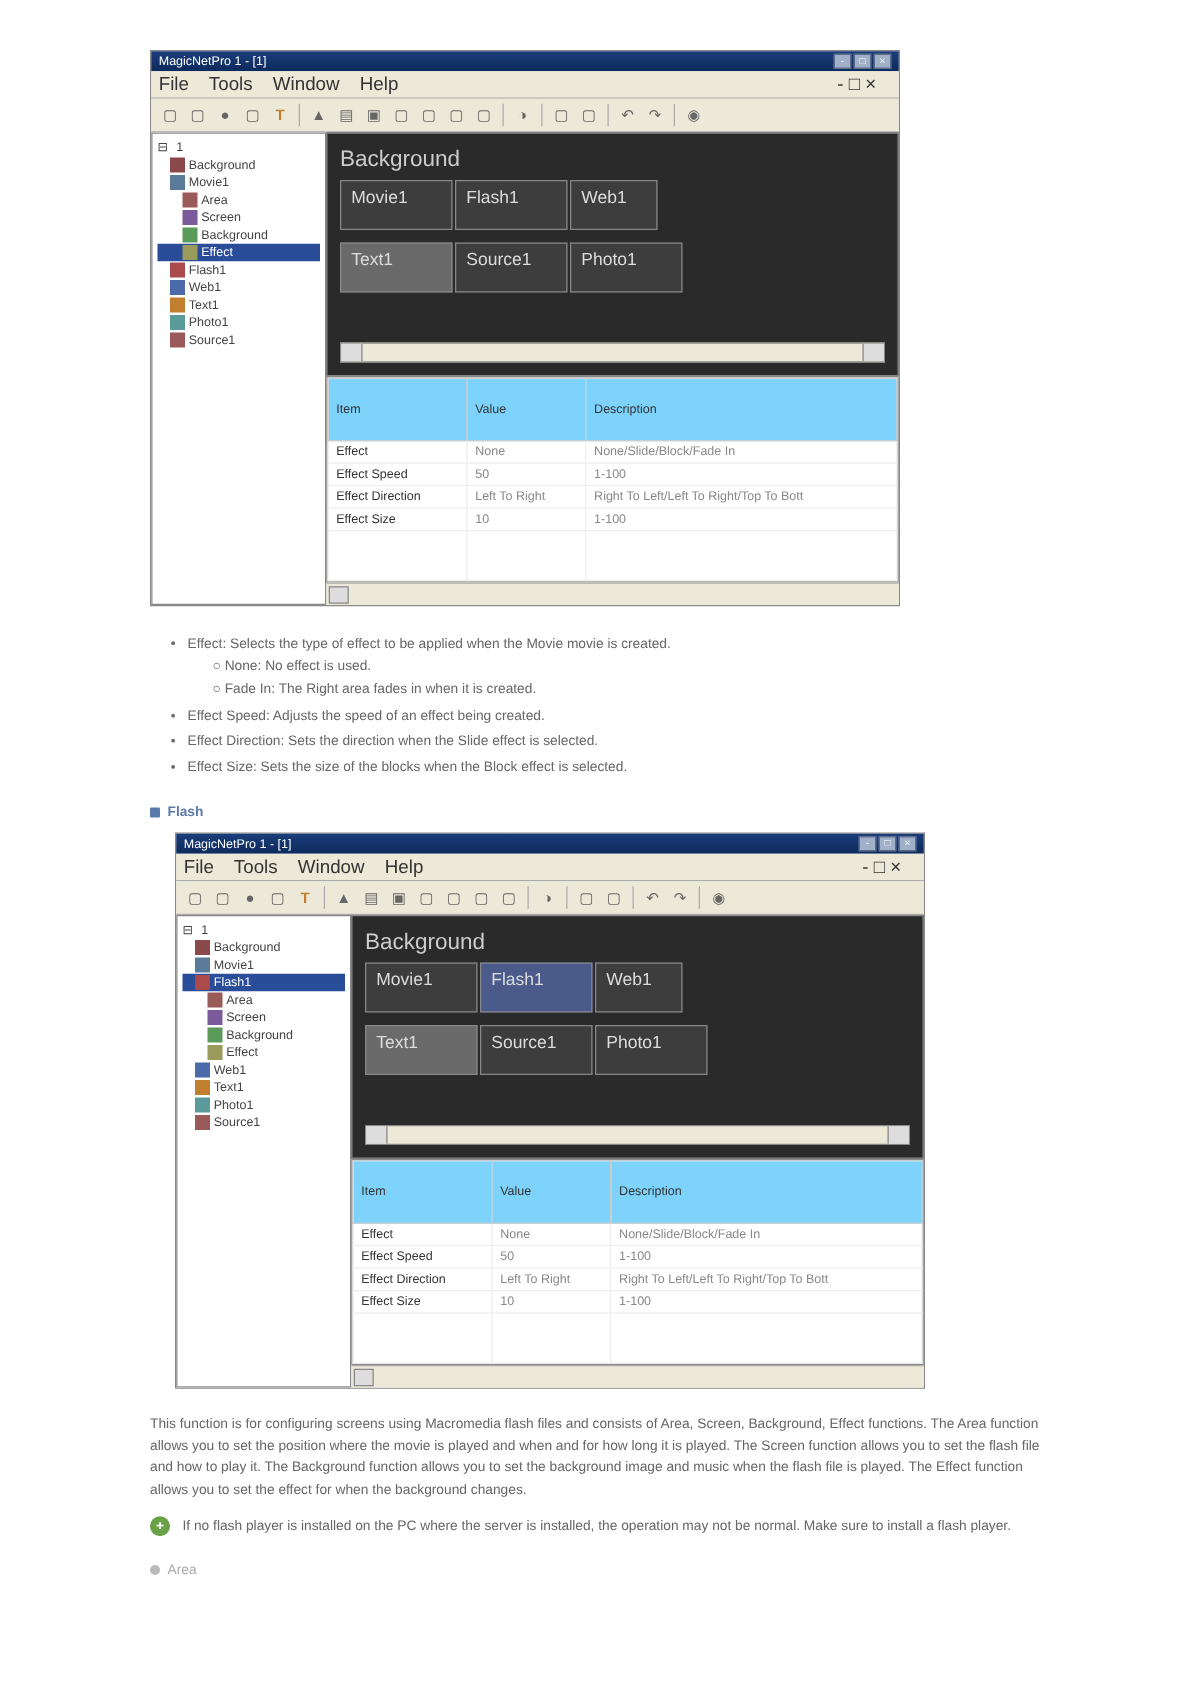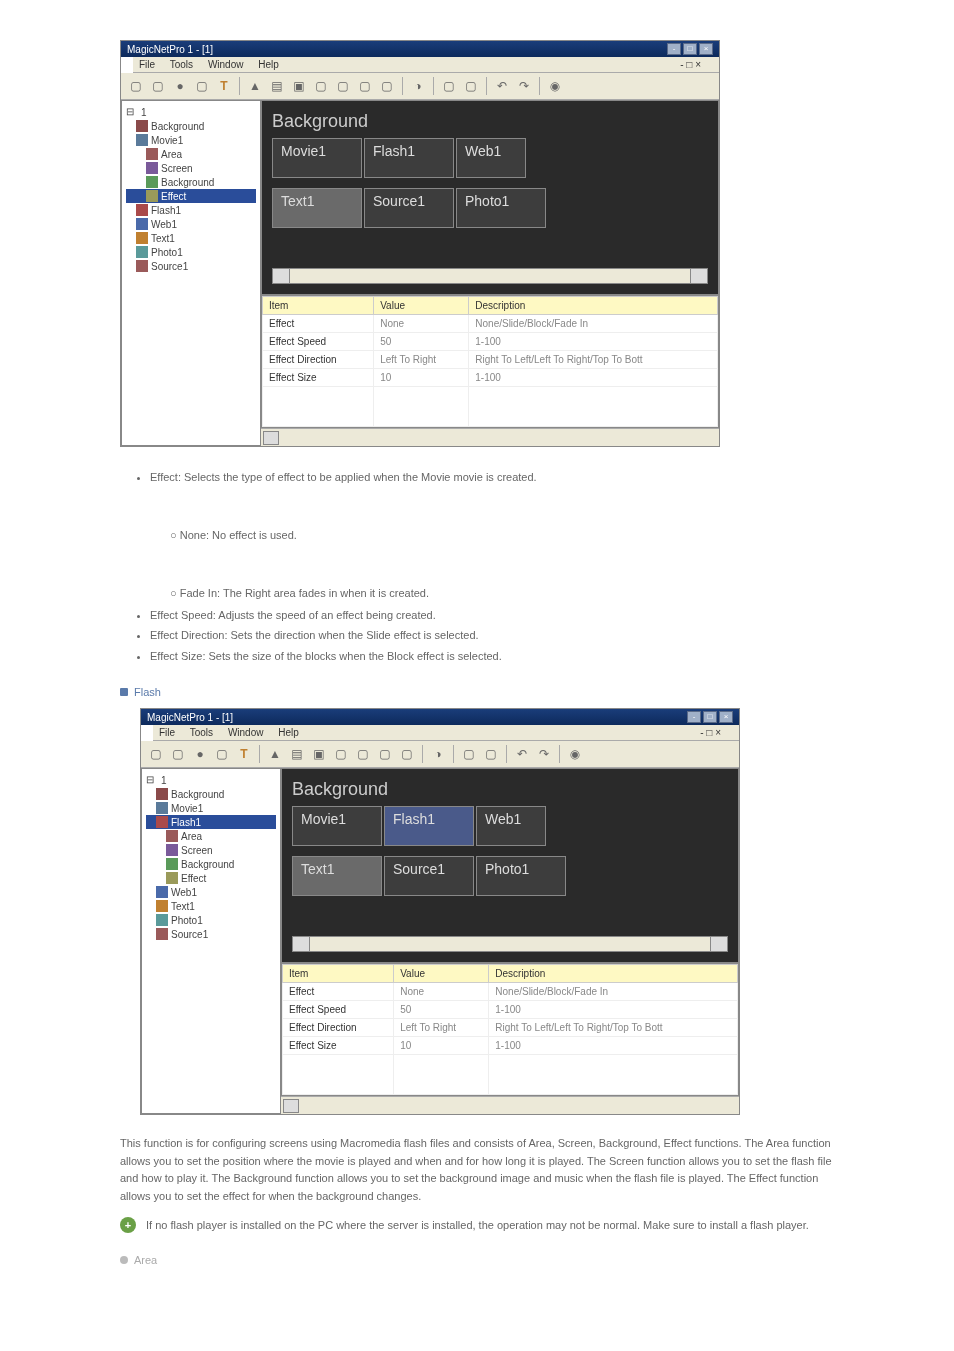--- a/index.html
+++ b/index.html
@@ -1,21 +1,21 @@
 <!DOCTYPE html>
 <html><head>
 <meta charset="utf-8">
 <style>
 * { margin: 0; padding: 0; box-sizing: border-box; }
 body { font-family: Verdana, Arial, sans-serif; font-size: 11px; color: #666; background: #fff; width: 954px; padding: 40px 120px; }
 .screenshot { border: 1px solid #888; margin-bottom: 20px; width: 600px; }
 .titlebar { background: linear-gradient(#1a3d7a, #0d2a5c); color: #fff; padding: 2px 6px; font-size: 10px; display: flex; justify-content: space-between; align-items: center; }
 .titlebar-btns { display: flex; gap: 2px; }
 .titlebar-btn { width: 14px; height: 12px; background: #a0b0c8; border: 1px solid #5a6a88; font-size: 8px; text-align: center; line-height: 10px; }
-.menubar { background: #ece9d8; padding: 2px 6px; font-size: 10px; color: #333; border-bottom: 1px solid #aaa; display: flex; justify-content: space-between; margin-left: 12px; }
+.menubar { background: #ece9d8; padding: 2px 6px; font-size: 15px; color: #333; border-bottom: 1px solid #aaa; display: flex; justify-content: space-between; }
 .menubar span { margin-right: 12px; }
 .toolbar { background: #ece9d8; padding: 4px 6px; border-bottom: 1px solid #aaa; display: flex; gap: 4px; align-items: center; }
 .tb-icon { width: 18px; height: 18px; display: inline-flex; align-items: center; justify-content: center; font-size: 12px; }
 .tb-sep { width: 1px; height: 18px; background: #aaa; margin: 0 2px; }
 .workarea { display: flex; background: #ece9d8; }
 .tree { width: 140px; background: #fff; border: 1px solid #888; padding: 4px; font-size: 10px; color: #444; }
 .tree-item { padding: 1px 0; display: flex; align-items: center; gap: 3px; }
 .tree-icon { width: 12px; height: 12px; display: inline-block; }
 .ind1 { padding-left: 10px; }
 .ind2 { padding-left: 20px; }
@@ -29,34 +29,34 @@
 .r-flash.sel { background: #4a5a8a; }
 .r-web { width: 70px; height: 40px; background: #3d3d3d; }
 .r-text { width: 90px; height: 40px; background: #6a6a6a; }
 .r-source { width: 90px; height: 40px; background: #3d3d3d; }
 .r-photo { width: 90px; height: 40px; background: #3d3d3d; }
 .scrollh { background: #ece9d8; height: 16px; border: 1px solid #888; position: relative; margin-top: 40px; }
 .scrollh::before { content: ''; position: absolute; left: 0; width: 16px; height: 14px; background: #ddd; border-right: 1px solid #888; }
 .scrollh::after { content: ''; position: absolute; right: 0; width: 16px; height: 14px; background: #ddd; border-left: 1px solid #888; }
 .propgrid { background: #fff; border: 1px solid #888; }
 .propgrid table { width: 100%; border-collapse: collapse; font-size: 10px; }
-.propgrid th { background: #fef9c3; text-align: left; padding: 3px 6px; border: 1px solid #ccc; color: #333; font-weight: normal; }
+.propgrid th { background: #7dd3fc; text-align: left; padding: 19px 6px; border: 1px solid #ccc; color: #333; font-weight: normal; }
 .propgrid td { padding: 3px 6px; border: 1px solid #eee; color: #888; }
 .propgrid td:first-child { color: #333; }
 .propgrid .spacer td { height: 40px; }
 .statusbar { background: #ece9d8; height: 18px; border-top: 1px solid #aaa; position: relative; }
 .statusbar::before { content: ''; position: absolute; left: 2px; top: 2px; width: 14px; height: 12px; background: #ddd; border: 1px solid #888; }
 
 .bullet-list { margin-left: 30px; margin-bottom: 20px; }
 .bullet-list li { list-style: disc; color: #666; padding: 2px 0; line-height: 1.5; }
 .sub-list { margin-left: 20px; }
-.sub-list li { list-style: none; padding: 1px 0; margin-top: 40px; }
+.sub-list li { list-style: none; padding: 1px 0; }
 .sub-list li::before { content: '○ '; }
 
-.section-heading { color: #5a7aaa; font-weight: normal; margin: 20px 0 10px 0; display: flex; align-items: center; gap: 6px; }
+.section-heading { color: #5a7aaa; font-weight: bold; margin: 20px 0 10px 0; display: flex; align-items: center; gap: 6px; }
 .sq-bullet { width: 8px; height: 8px; display: inline-block; background: #5a7aaa; border-radius: 1px; }
 
 .desc-text { color: #666; line-height: 1.6; margin: 12px 0; }
 
 .note-block { display: flex; gap: 10px; margin: 12px 0; align-items: flex-start; }
 .note-icon { width: 16px; height: 16px; border-radius: 50%; background: #6aa046; color: #fff; text-align: center; line-height: 16px; font-size: 11px; font-weight: bold; flex-shrink: 0; }
 .note-text { color: #666; line-height: 1.5; }
 
 .sub-heading { color: #aaa; margin-top: 20px; display: flex; align-items: center; gap: 6px; }
 .disc-bullet { width: 8px; height: 8px; border-radius: 50%; background: #bbb; display: inline-block; }

